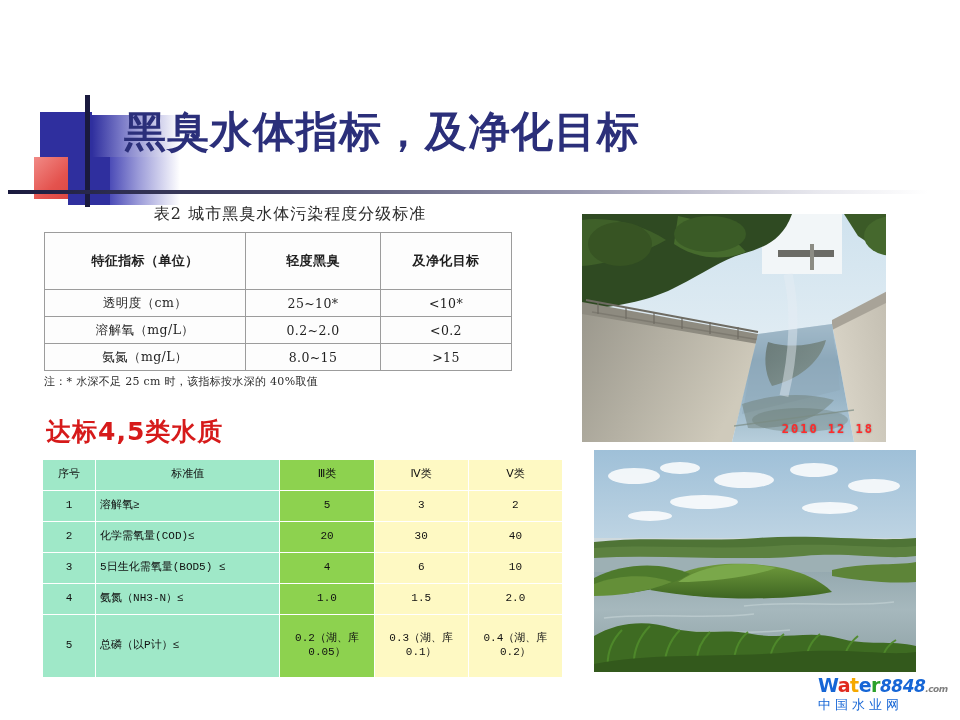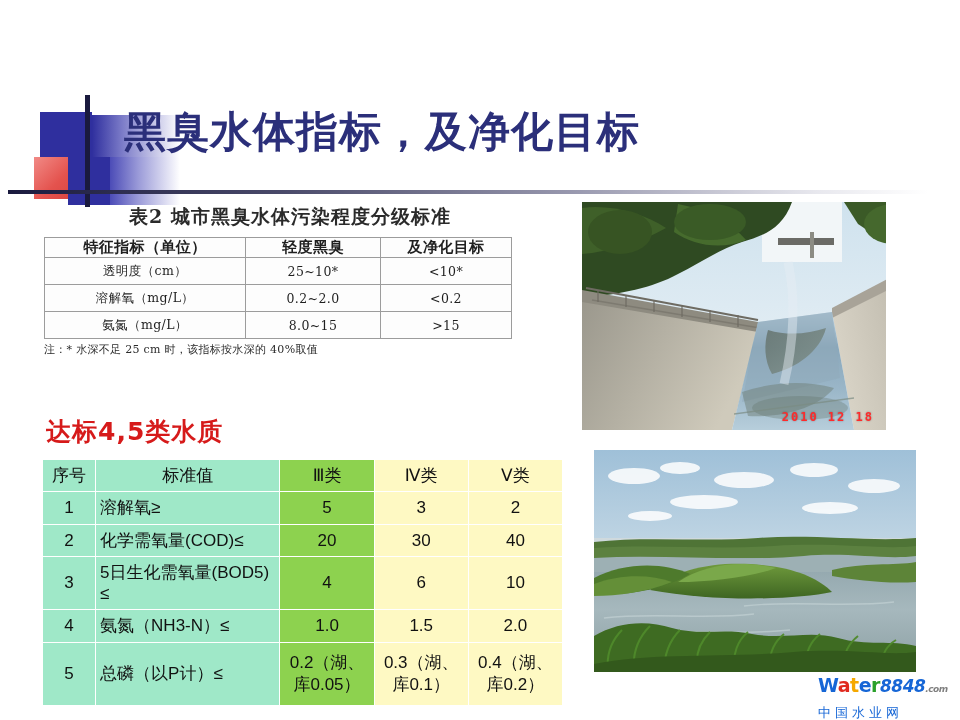--- a/index.html
+++ b/index.html
@@ -27,86 +27,86 @@
   .page-title{
     position:absolute;left:124px;top:104px;
     font-family:"DejaVu Sans","Liberation Sans",sans-serif;
     font-size:42px;font-weight:700;color:#2b2f7a;letter-spacing:1px;white-space:nowrap;
   }
 
   
   .scan-wrap{position:absolute;left:44px;top:204px;width:470px;}
   .scan-caption{
     font-family:"DejaVu Serif","Liberation Serif",serif;
-    font-size:19px;font-weight:700;color:#2a2a2a;text-align:center;
+    font-size:16px;font-weight:400;color:#2a2a2a;text-align:center;
     margin:0 0 7px 22px;letter-spacing:1px;
   }
   table.scan{border-collapse:collapse;width:452px;background:#fdfdfd;table-layout:fixed;}
   table.scan td{
     border:1px solid #9c9c9c;
     font-family:"DejaVu Serif","Liberation Serif",serif;
     font-size:12.5px;color:#1f1f1f;text-align:center;
     padding:4px 2px;height:18px;letter-spacing:.4px;
   }
-  table.scan tr.hdr td{font-weight:700;font-size:15px;padding:0 2px;font-family:Liberation Mono, monospace;}
+  table.scan tr.hdr td{font-weight:700;font-size:13px;padding:19px 2px;font-family:Liberation Mono, monospace;}
   .scan-note{
     font-family:"DejaVu Serif","Liberation Serif",serif;
     font-size:11px;color:#2b2b2b;margin-top:3px;letter-spacing:.3px;white-space:nowrap;
   }
 
   
   .red-head{
     position:absolute;left:46px;top:415px;
     font-family:"DejaVu Sans","Liberation Sans",sans-serif;
     font-size:25px;font-weight:700;color:#d61a1a;letter-spacing:1px;white-space:nowrap;
   }
 
   
   .std-wrap{position:absolute;left:42px;top:459px;width:521px;}
   table.std{border-collapse:separate;border-spacing:1px;width:521px;table-layout:fixed;background:#ffffff;}
   table.std td{
-    font-family:Liberation Sans, sans-serif;
-    font-size:17px;color:#111;padding:5px 4px;height:20px;line-height:1.25;
+    font-family:Liberation Mono, monospace;
+    font-size:11px;color:#111;padding:5px 4px;height:20px;line-height:1.25;
     vertical-align:middle;
   }
   td.c-teal{background:#9fe8c8;}
   td.c-green{background:#8dd24f;}
   td.c-yellow{background:#fef9c3;}
   td.num{text-align:center;}
   td.lbl{text-align:left;padding-left:12px;}
   td.hdrc{text-align:center;font-size:13px;}
   td.multi{text-align:center;font-size:12.5px;line-height:1.45;}
   .col-no{width:52px;}
   .col-name{width:183px;}
   .col-v{width:93px;}
 
   
   .photo{position:absolute;overflow:hidden;}
-  .photo1{left:582px;top:202px;width:304px;height:228px;}
+  .photo1{left:582px;top:214px;width:304px;height:228px;}
   .photo2{left:594px;top:450px;width:322px;height:222px;}
 
   .ph-date{
     position:absolute;right:12px;bottom:6px;
     font-family:"DejaVu Sans Mono","Liberation Mono",monospace;
     font-size:12px;font-weight:700;color:#ff2b2b;letter-spacing:2px;
     text-shadow:0 0 2px rgba(0,0,0,.35);
   }
 
   
   .wm{position:absolute;left:818px;top:676px;width:136px;text-align:left;line-height:1;}
   .wm .wm-top{font-family:"DejaVu Sans","Liberation Sans",sans-serif;font-size:19px;font-weight:700;letter-spacing:-.5px;}
   .wm .wm-top .l1{color:#1666d6;}
   .wm .wm-top .l2{color:#e02b20;}
   .wm .wm-top .l3{color:#f5a800;}
   .wm .wm-top .l4{color:#1666d6;}
   .wm .wm-top .l5{color:#2aa02a;}
   .wm .wm-top .num{color:#1666d6;font-style:italic;font-size:17px;}
   .wm .wm-top .dotcom{color:#7f7f7f;font-size:9px;font-style:italic;}
-  .wm .wm-bot{font-family:Liberation Mono, monospace;
-      font-size:13px;color:#1666d6;letter-spacing:4px;margin-top:12px;}
+  .wm .wm-bot{font-family:Liberation Serif, serif;
+      font-size:13px;color:#1666d6;letter-spacing:4px;margin-top:3px;}
 </style>
 </head>
 <body>
 
 <div class="slide">
 
   <div class="deco">
     <div class="grad-bar"></div>
     <div class="grad-bar2"></div>
     <div class="sq-blue"></div>

